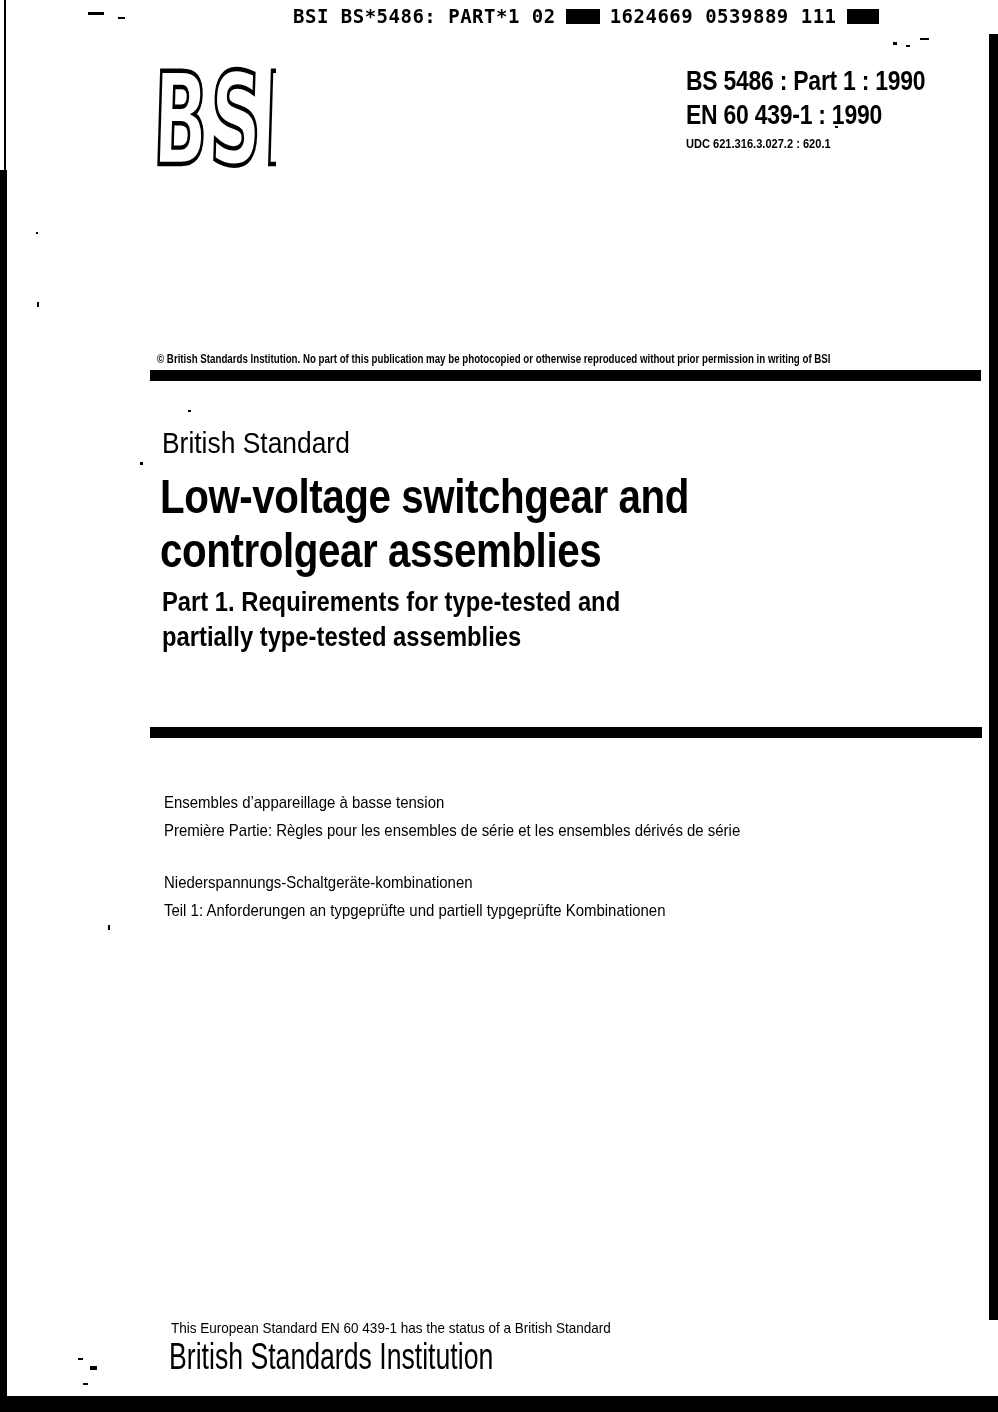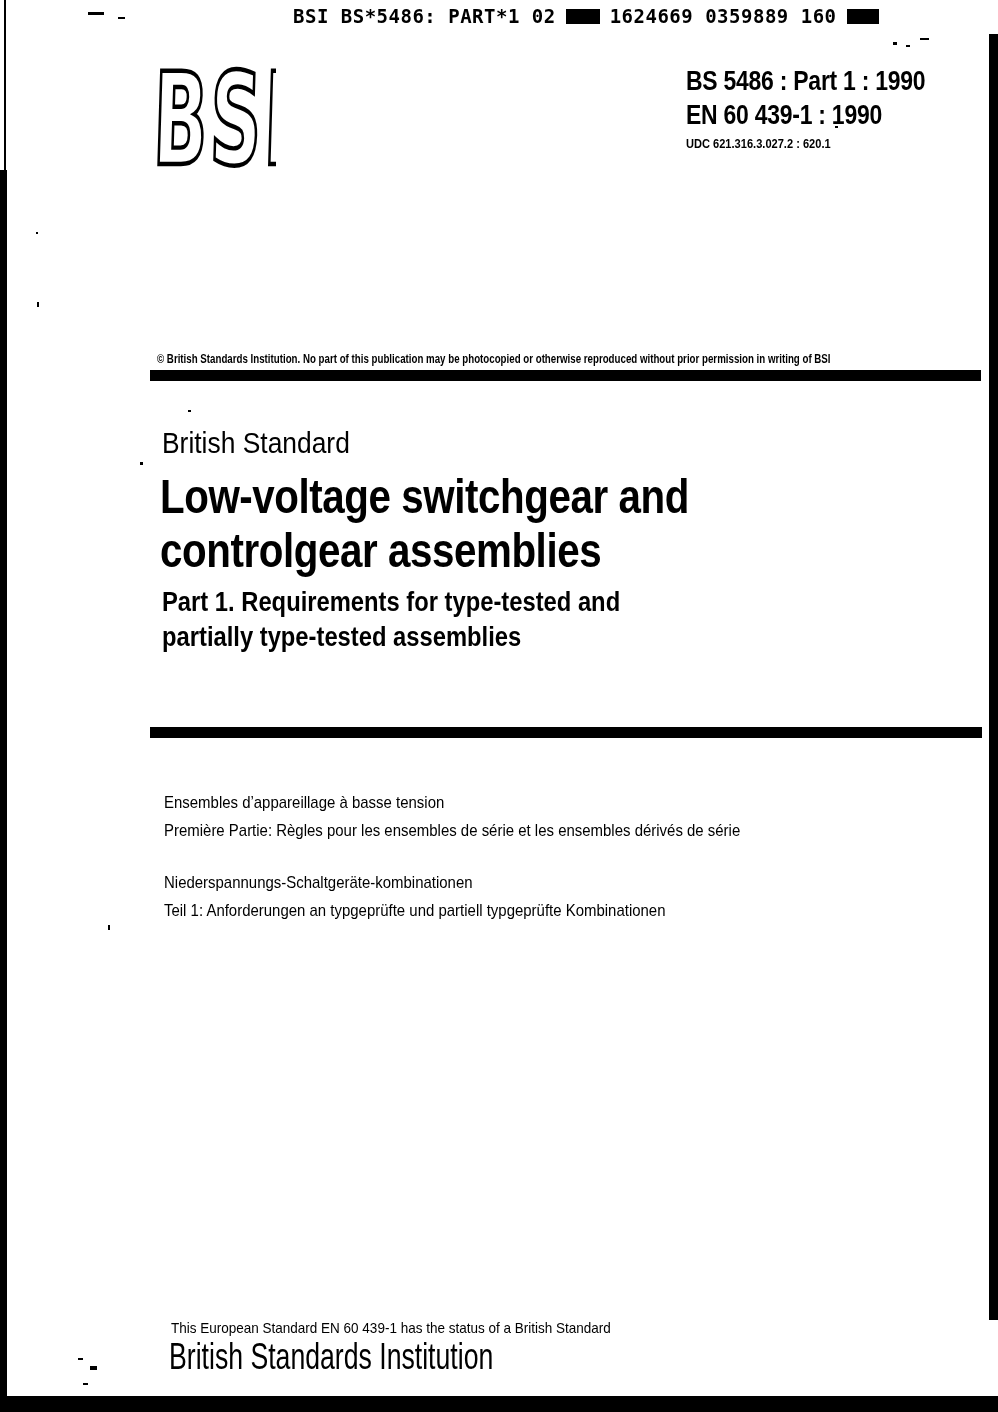--- a/index.html
+++ b/index.html
@@ -90,21 +90,21 @@
 <div class="page">
 
   <div class="b-left-thin"></div>
   <div class="b-left"></div>
   <div class="b-right"></div>
   <div class="b-bottom"></div>
 
   <div class="ocr">
     <span>BSI BS*5486: PART*1 02</span>
     <span class="ocr-block"></span>
-    <span>1624669 0359889 160</span>
+    <span>1624669 0539889 111</span>
     <span class="ocr-block small"></span>
   </div>
 
   <div class="logo">
     <svg width="130" height="126" viewBox="0 0 130 126" aria-hidden="true">
       <g transform="translate(6,104) scale(0.56,1) skewX(-3)">
         <text x="0" y="0" font-family="'DejaVu Sans', sans-serif" font-size="128" font-weight="bold" fill="#ffffff" stroke="#000000" stroke-width="4.5" letter-spacing="4">BSI</text>
       </g>
     </svg>
   </div>

